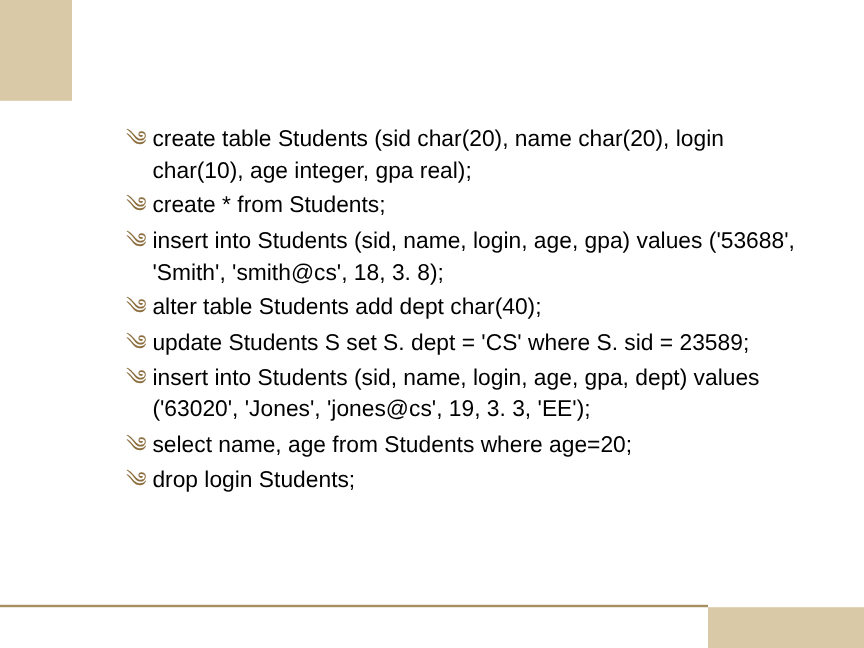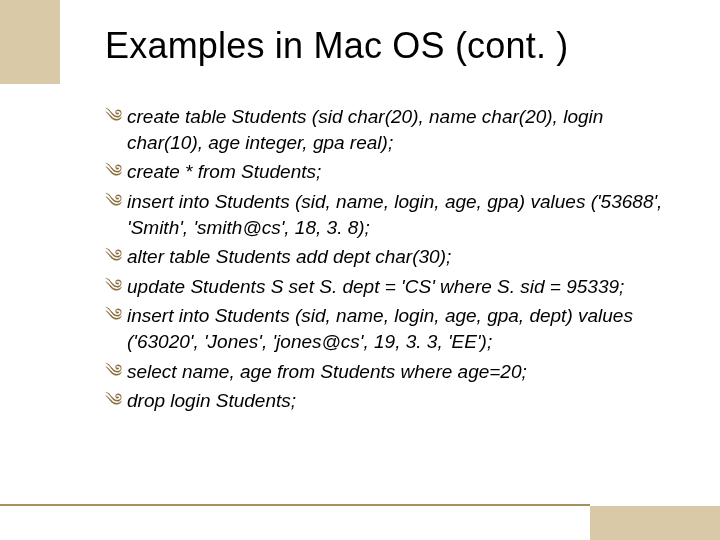--- a/index.html
+++ b/index.html
@@ -67,53 +67,51 @@
   .bullet {
     flex: 0 0 auto;
     width: 22px;
     color: #8c6f3f;
     font-family: "Segoe Script", "Comic Sans MS", cursive;
     font-size: 18px;
     line-height: 1.35;
   }
   .text {
     flex: 1 1 auto;
-    font-style: italic;
   }
 </style>
 </head>
 <body>
 
 <div class="slide">
   <div class="corner-tl"></div>
   <div class="corner-br"></div>
   <div class="underline"></div>
 
-  <div class="title">Examples in Mac OS (cont. )</div>
 
   <div class="body">
     <div class="item">
       <span class="bullet">༄</span>
       <span class="text">create table Students (sid char(20), name char(20), login char(10), age integer, gpa real);</span>
     </div>
     <div class="item">
       <span class="bullet">༄</span>
       <span class="text">create * from Students;</span>
     </div>
     <div class="item">
       <span class="bullet">༄</span>
       <span class="text">insert into Students (sid, name, login, age, gpa) values ('53688', 'Smith', 'smith@cs', 18, 3. 8);</span>
     </div>
     <div class="item">
       <span class="bullet">༄</span>
-      <span class="text">alter table Students add dept char(30);</span>
+      <span class="text">alter table Students add dept char(40);</span>
     </div>
     <div class="item">
       <span class="bullet">༄</span>
-      <span class="text">update Students S set S. dept = 'CS' where S. sid = 95339;</span>
+      <span class="text">update Students S set S. dept = 'CS' where S. sid = 23589;</span>
     </div>
     <div class="item">
       <span class="bullet">༄</span>
       <span class="text">insert into Students (sid, name, login, age, gpa, dept) values ('63020', 'Jones', 'jones@cs', 19, 3. 3, 'EE');</span>
     </div>
     <div class="item">
       <span class="bullet">༄</span>
       <span class="text">select name, age from Students where age=20;</span>
     </div>
     <div class="item">

